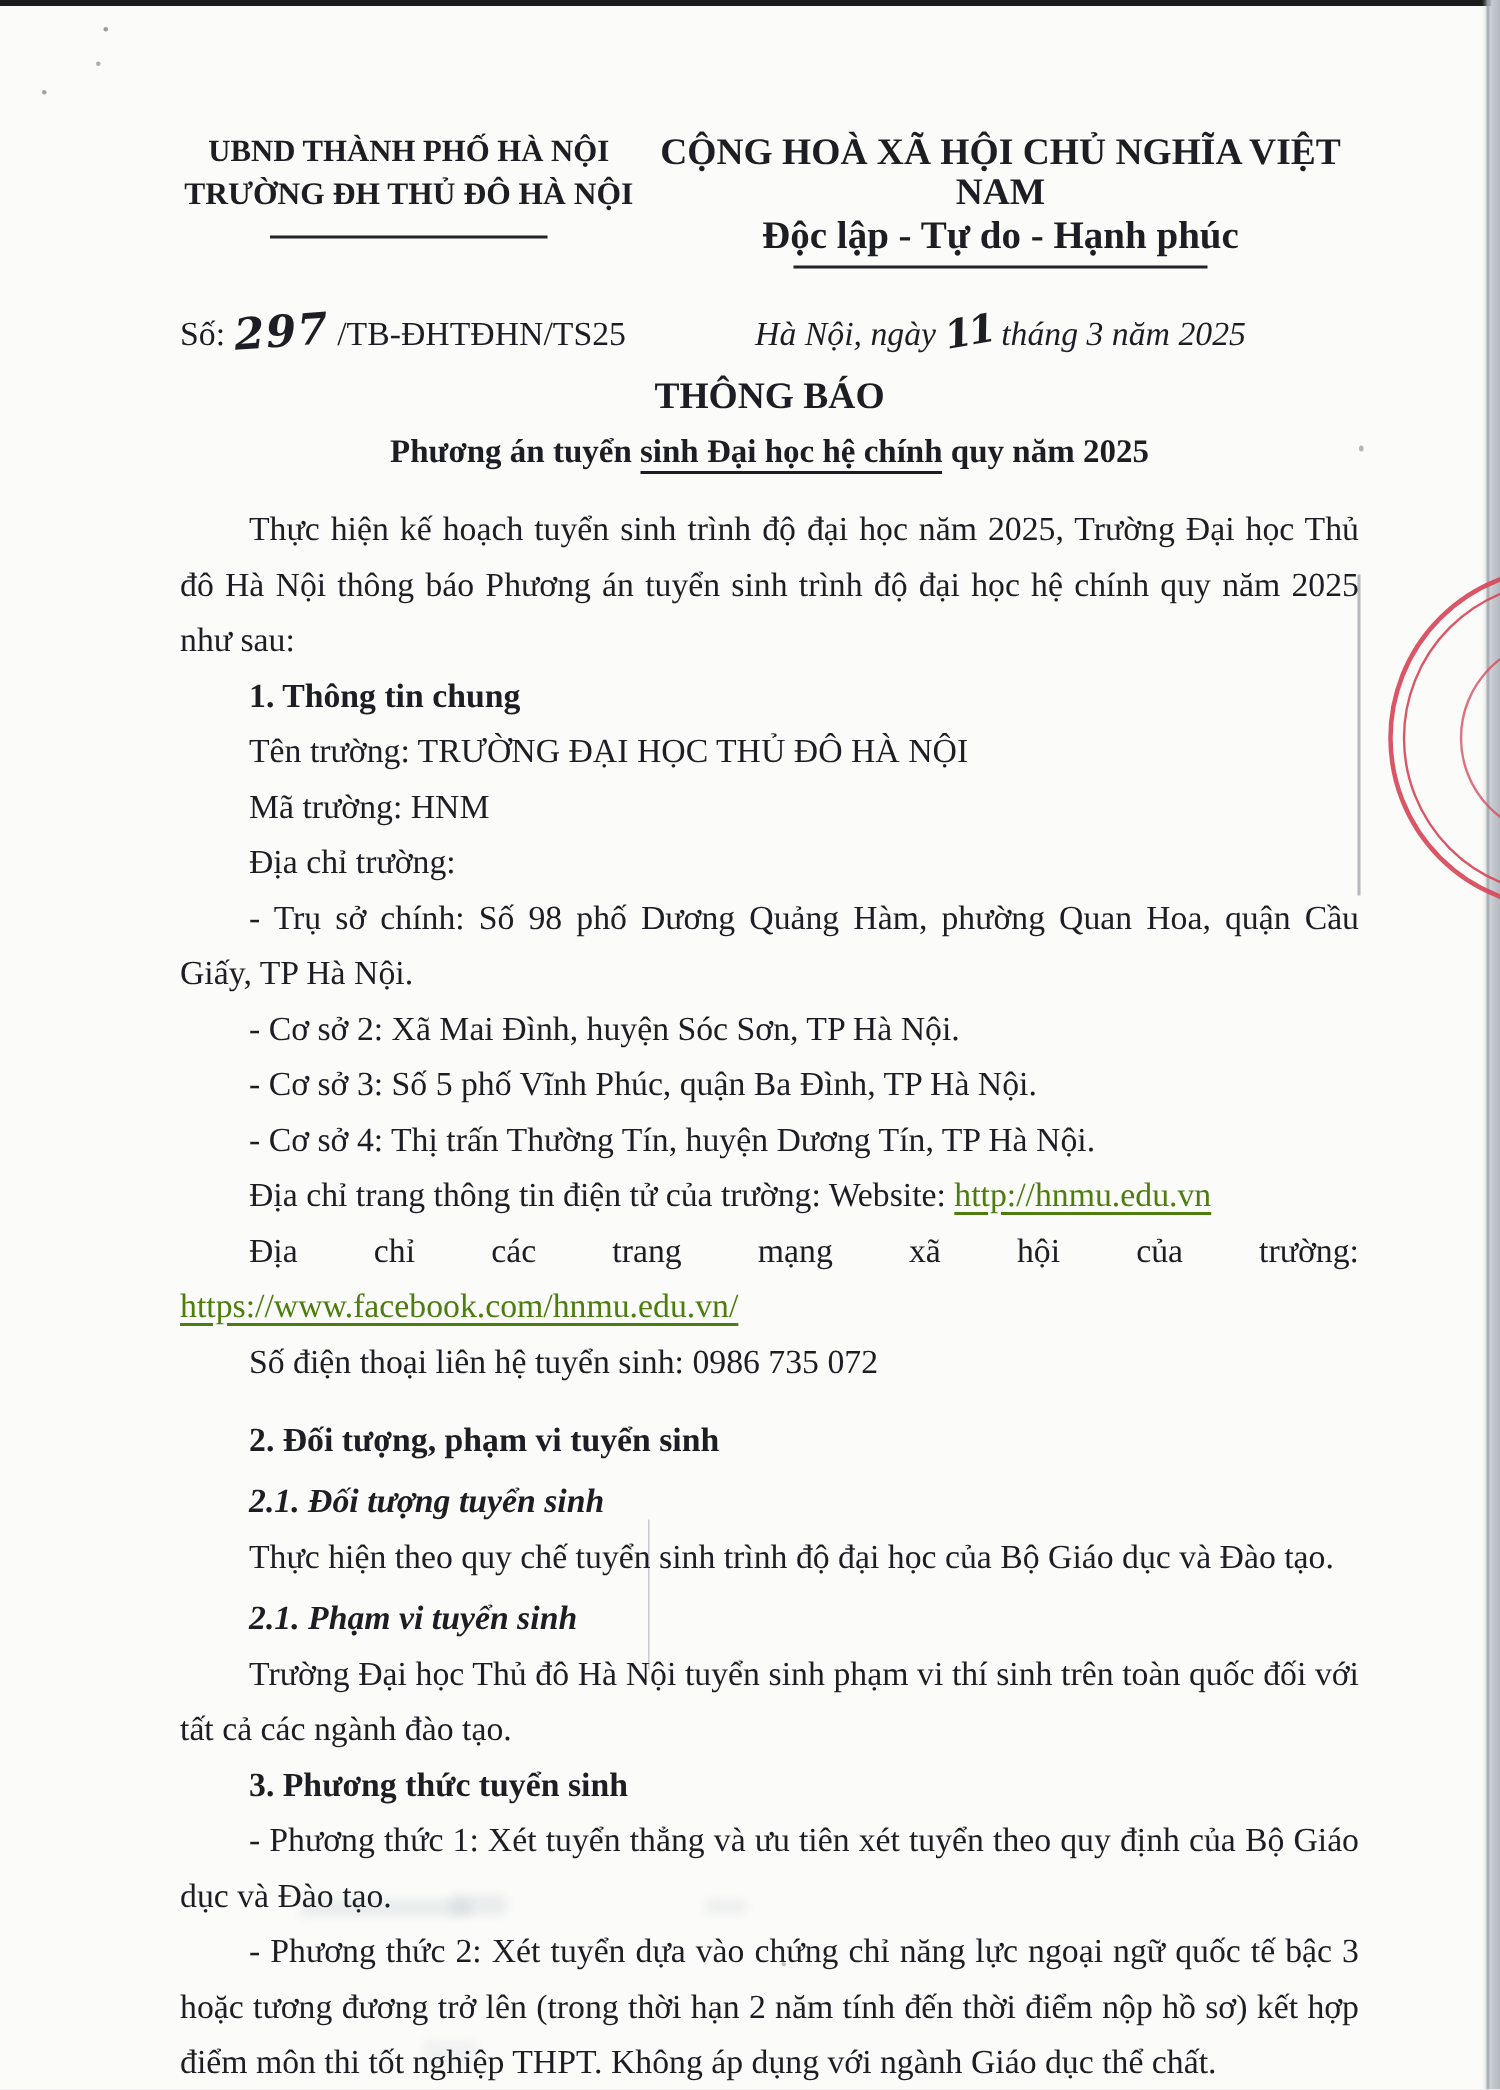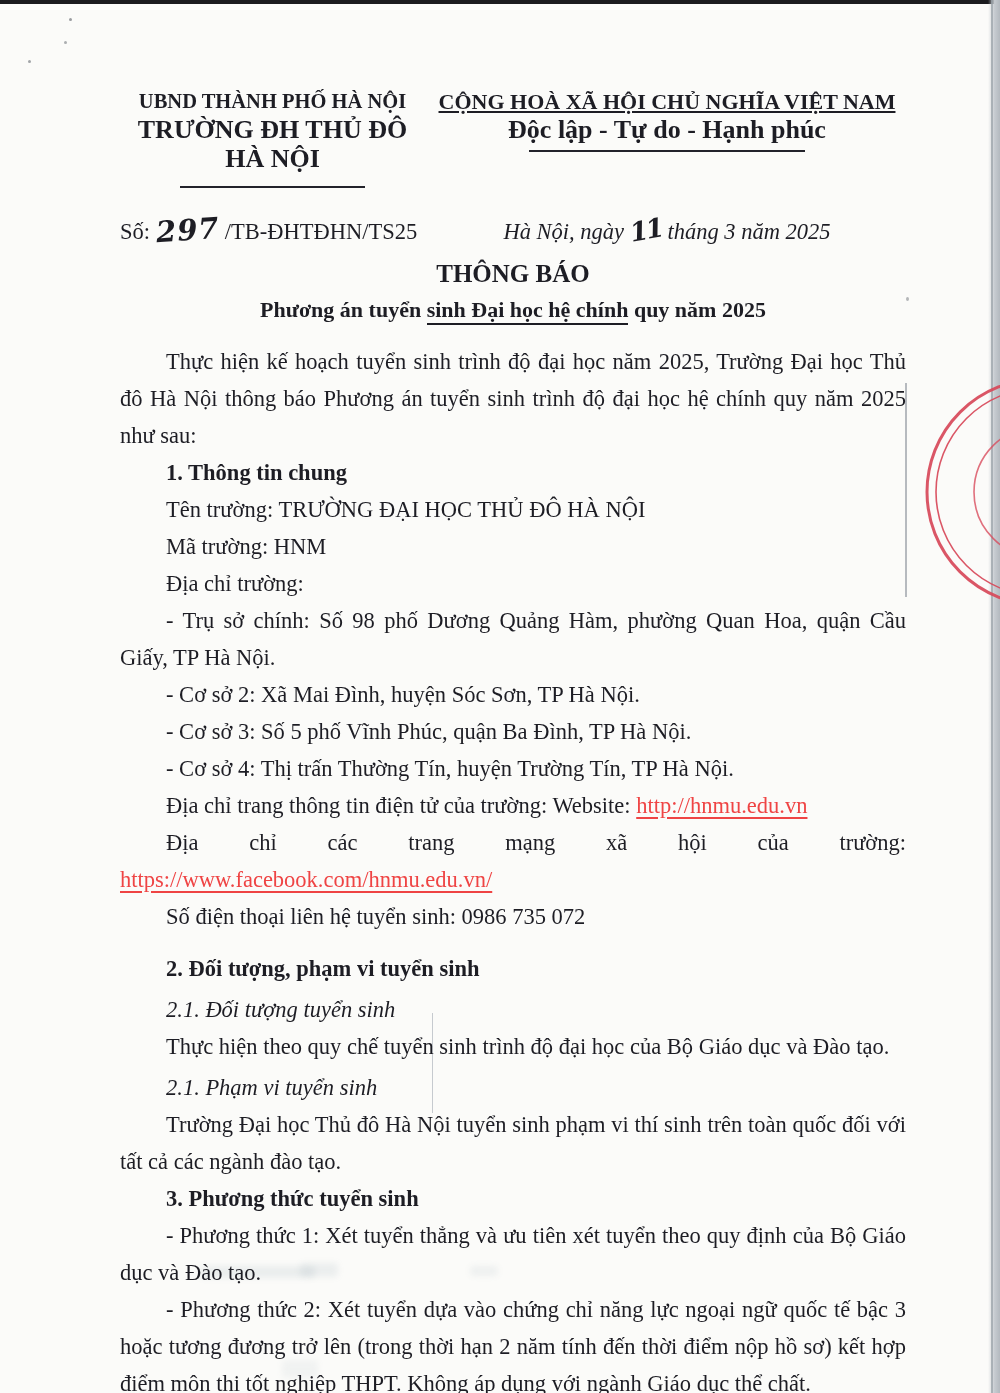--- a/index.html
+++ b/index.html
@@ -18,43 +18,43 @@
   .scan-right-line{position:absolute;top:0;bottom:0;left:991px;width:2px;background:#9aa1a8;opacity:.75;}
   .artifact-line-1{position:absolute;left:905px;top:383px;width:2px;height:214px;background:#999ea6;opacity:.7;}
   .artifact-line-2{position:absolute;left:432px;top:1013px;width:1px;height:100px;background:#b9bec4;opacity:.8;}
   .speck{position:absolute;border-radius:50%;background:#4a4f58;}
   .smudge{position:absolute;background:#7d93a0;filter:blur(3px);border-radius:4px;}
   
   .content{position:absolute;left:120px;top:88px;width:786px;font-size:22.5px;line-height:37px;}
   .hdr{display:flex;justify-content:space-between;align-items:flex-start;}
   .hdr-left{width:305px;text-align:center;font-weight:bold;}
   .hdr-left .l1{font-size:20.5px;line-height:27px;}
-  .hdr-left .l2{font-size:26px;line-height:29px;}
+  .hdr-left .l2{font-size:21px;line-height:29px;}
   .hdr-right{width:478px;text-align:center;font-weight:bold;}
-  .hdr-right .l1{font-size:22px;line-height:27px;text-decoration:underline;}
+  .hdr-right .l1{font-size:25px;line-height:27px;}
   .hdr-right .l2{font-size:26px;line-height:30px;}
   .rule{height:0;border-bottom:2px solid #23232b;margin:0 auto;}
   .rule-left{width:185px;margin-top:13px;}
   .rule-right{width:276px;margin-top:5px;}
   .meta-row{display:flex;justify-content:space-between;align-items:baseline;margin-top:23px;}
   .doc-number{font-size:22.5px;white-space:nowrap;}
   .hand{font-family:"DejaVu Serif",serif;font-style:italic;font-weight:bold;
         font-size:29px;letter-spacing:1px;display:inline-block;transform:rotate(-4deg) translateY(1px);}
   .hand-day{font-size:26px;transform:rotate(-10deg);letter-spacing:-2px;}
   .place-date{width:478px;text-align:center;font-style:italic;font-size:22.5px;white-space:nowrap;}
   .doc-title{text-align:center;font-weight:bold;font-size:25px;margin-top:9px;line-height:30px;}
   .doc-subtitle{text-align:center;font-weight:bold;font-size:22px;margin-top:5px;line-height:32px;}
   .u-part{border-bottom:2.5px solid #1d1d24;padding-bottom:1px;}
   .body-block{margin-top:17px;}
   p{margin:0;text-align:justify;text-indent:46px;}
   .sec{font-weight:bold;text-indent:46px;text-align:left;}
-  .subsec{font-weight:normal;font-style:italic;text-indent:46px;text-align:left;margin-top:4px;}
+  .subsec{font-weight:bold;font-style:italic;text-indent:46px;text-align:left;margin-top:4px;}
   .stretch{text-align:justify;text-align-last:justify;}
   .nowrap-line{text-align:left;}
-  .doc-link{color:#ef4444;text-decoration:underline;text-decoration-thickness:1.5px;text-underline-offset:4px;}
+  .doc-link{color:#4d7c0f;text-decoration:underline;text-decoration-thickness:1.5px;text-underline-offset:4px;}
   .no-indent{text-indent:0;}
   
   .stamp{position:absolute;left:898px;top:352px;opacity:.92;}
   .stamp text{font-family:"Liberation Sans","DejaVu Sans",sans-serif;}
 </style>
 </head>
 <body>
 
 <div class="page">
 
@@ -116,21 +116,21 @@
 
     <div class="body-block">
       <p>Thực hiện kế hoạch tuyển sinh trình độ đại học năm 2025, Trường Đại học Thủ đô Hà Nội thông báo Phương án tuyển sinh trình độ đại học hệ chính quy năm 2025 như sau:</p>
       <div class="sec">1. Thông tin chung</div>
       <p>Tên trường: TRƯỜNG ĐẠI HỌC THỦ ĐÔ HÀ NỘI</p>
       <p>Mã trường: HNM</p>
       <p>Địa chỉ trường:</p>
       <p>- Trụ sở chính: Số 98 phố Dương Quảng Hàm, phường Quan Hoa, quận Cầu Giấy, TP Hà Nội.</p>
       <p>- Cơ sở 2: Xã Mai Đình, huyện Sóc Sơn, TP Hà Nội.</p>
       <p>- Cơ sở 3: Số 5 phố Vĩnh Phúc, quận Ba Đình, TP Hà Nội.</p>
-      <p>- Cơ sở 4: Thị trấn Thường Tín, huyện Trường Tín, TP Hà Nội.</p>
+      <p>- Cơ sở 4: Thị trấn Thường Tín, huyện Dương Tín, TP Hà Nội.</p>
       <p class="nowrap-line"><span>Địa chỉ trang thông tin điện tử của trường: Website: </span><span class="doc-link">http://hnmu.edu.vn</span></p>
       <p class="stretch">Địa chỉ các trang mạng xã hội của trường:</p>
       <p class="no-indent nowrap-line"><span class="doc-link">https://www.facebook.com/hnmu.edu.vn/</span></p>
       <p>Số điện thoại liên hệ tuyển sinh: 0986 735 072</p>
       <div class="sec" style="margin-top:15px;">2. Đối tượng, phạm vi tuyển sinh</div>
       <div class="subsec">2.1. Đối tượng tuyển sinh</div>
       <p>Thực hiện theo quy chế tuyển sinh trình độ đại học của Bộ Giáo dục và Đào tạo.</p>
       <div class="subsec">2.1. Phạm vi tuyển sinh</div>
       <p>Trường Đại học Thủ đô Hà Nội tuyển sinh phạm vi thí sinh trên toàn quốc đối với tất cả các ngành đào tạo.</p>
       <div class="sec">3. Phương thức tuyển sinh</div>

